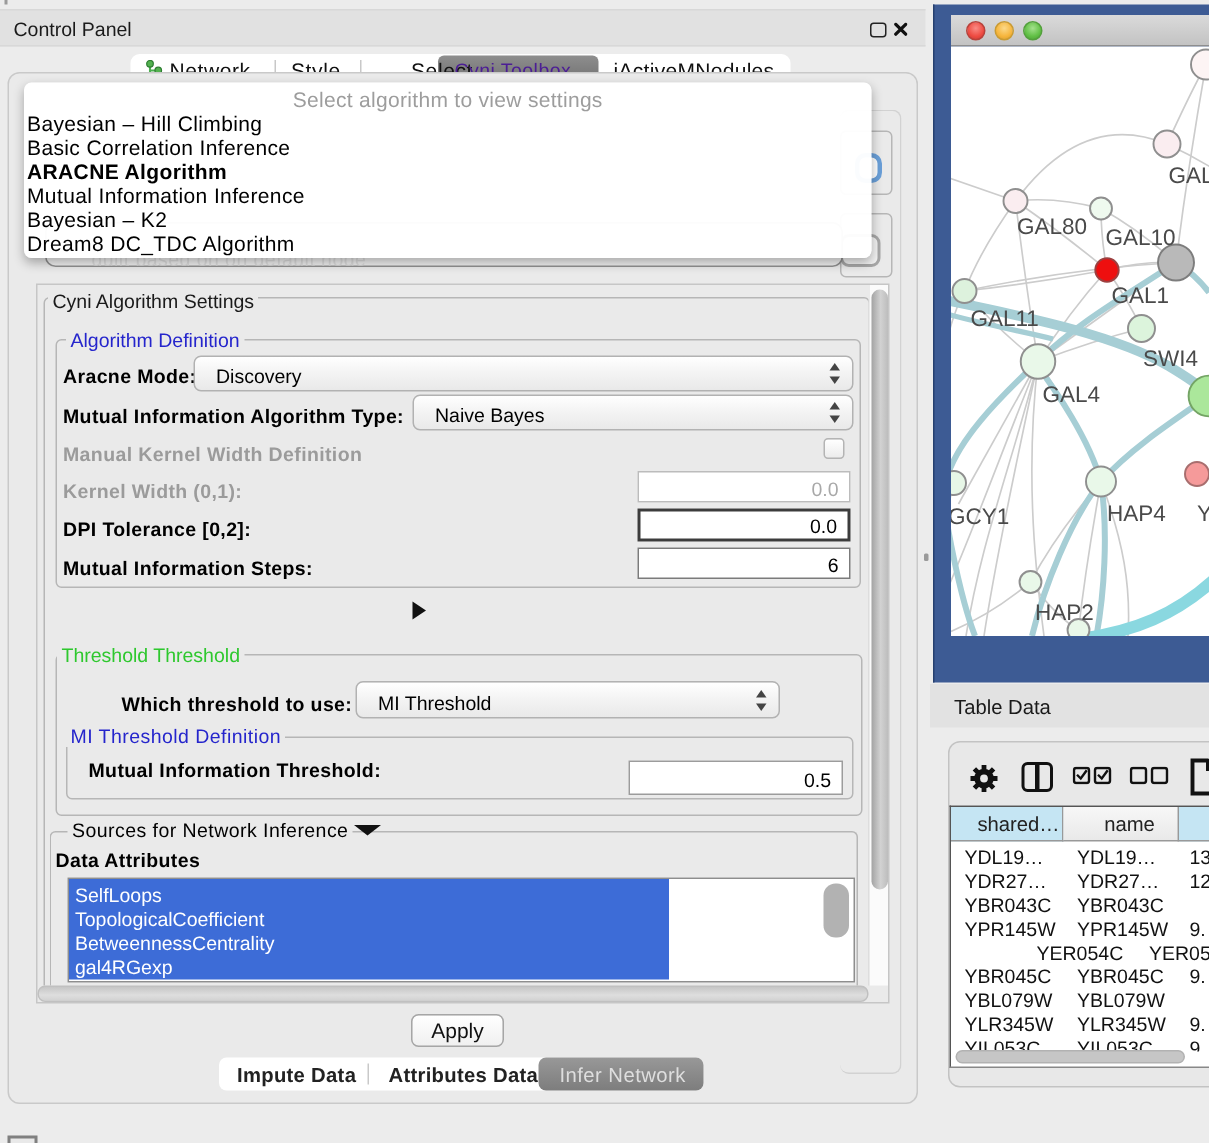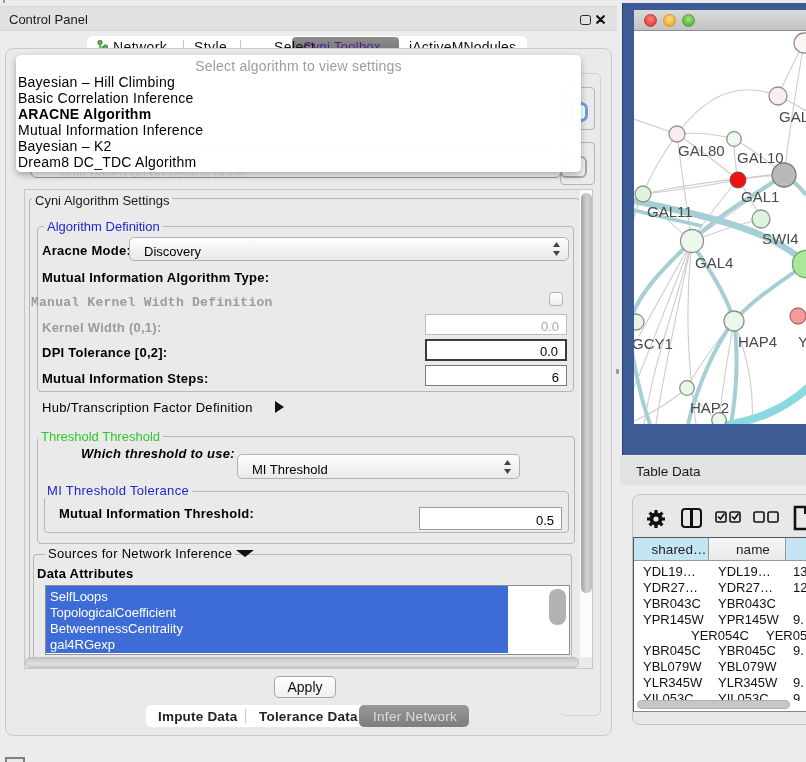--- a/index.html
+++ b/index.html
@@ -73,86 +73,92 @@
   <div class="lbl" style="left:17px;top:53px;">Aracne Mode:</div>
   <div class="combo" style="left:104px;top:47px;width:438px;height:22px;">
         <span class="ct">Discovery</span>
     <svg class="arrows" viewBox="0 0 9 14">
           <path d="M4.5 0 L8 5 L1 5 Z" fill="#444"></path>
           <path d="M4.5 14 L8 9 L1 9 Z" fill="#444"></path>
         </svg>
       </div>
 
   <div class="lbl" style="left:17px;top:80px;">Mutual Information Algorithm Type:</div>
-
-  <div class="lblg" style="left:6px;top:105px;font-family:Liberation Mono, monospace;">Manual Kernel Width Definition</div>
+  <div class="combo" style="left:250px;top:73px;width:292px;height:22px;">
+        <span class="ct">Naive Bayes</span>
+    <svg class="arrows" viewBox="0 0 9 14">
+          <path d="M4.5 0 L8 5 L1 5 Z" fill="#444"></path>
+          <path d="M4.5 14 L8 9 L1 9 Z" fill="#444"></path>
+        </svg>
+      </div>
+
+  <div class="lblg" style="left:17px;top:105px;">Manual Kernel Width Definition</div>
   <div class="abs" style="left:524px;top:102px;width:14px;height:14px;border:1px solid #b4b4b4;border-radius:3px;background:linear-gradient(#fff,#ececec);box-sizing:border-box;"></div>
 
   <div class="lblg" style="left:17px;top:130px;">Kernel Width (0,1):</div>
   <div class="field" style="left:400px;top:124px;width:142px;height:21px;border:1px solid #bcbcbc;color:#a8a8a8;box-sizing:border-box;">
         <span>0.0</span>
       </div>
 
   <div class="lbl" style="left:17px;top:155px;">DPI Tolerance [0,2]:</div>
   <div class="field" style="left:400px;top:149px;width:142px;height:22px;border:2px solid #3c3c3c;color:#000;box-sizing:border-box;">
         <span>0.0</span>
       </div>
 
   <div class="lbl" style="left:17px;top:181px;">Mutual Information Steps:</div>
   <div class="field" style="left:400px;top:175px;width:142px;height:21px;border:1px solid #7b7b7b;color:#000;box-sizing:border-box;">
         <span>6</span>
       </div>
 
-  <div class="abs" style="left:17px;top:210px;font-size:13px;color:#000;letter-spacing:0.3px;">Hub/Transcription Factor Definition</div>
   <div class="abs" style="left:250px;top:211px;width:0;height:0;border-left:9px solid #111;border-top:6px solid transparent;border-bottom:6px solid transparent;"></div>
 
   <div class="gbox" style="left:12px;top:246px;width:536px;height:106px;"></div>
   <div class="gtitle" style="left:13px;top:239px;color:#2ec82e;">Threshold Threshold</div>
 
-  <div class="lbl" style="left:56px;top:256px;font-style:italic;">Which threshold to use:</div>
+  <div class="lbl" style="left:56px;top:272px;">Which threshold to use:</div>
   <div class="combo" style="left:212px;top:264px;width:281px;height:23px;">
         <span class="ct">MI Threshold</span>
     <svg class="arrows" viewBox="0 0 9 14">
           <path d="M4.5 0 L8 5 L1 5 Z" fill="#444"></path>
           <path d="M4.5 14 L8 9 L1 9 Z" fill="#444"></path>
         </svg>
       </div>
 
   <div class="gbox" style="left:19px;top:301px;width:523px;height:40px;"></div>
-  <div class="gtitle" style="left:19px;top:293px;color:#2525cc;letter-spacing:0.3px;">MI Threshold Tolerance</div>
+  <div class="gtitle" style="left:19px;top:293px;color:#2525cc;letter-spacing:0.3px;">MI Threshold Definition</div>
 
   <div class="lbl" style="left:34px;top:316px;">Mutual Information Threshold:</div>
   <div class="field" style="left:394px;top:317px;width:143px;height:23px;border:1px solid #9c9c9c;color:#000;box-sizing:border-box;">
         <span>0.5</span>
       </div>
 
   <div class="gbox" style="left:8px;top:364px;width:537px;height:130px;border-bottom:none;border-radius:4px 4px 0 0;"></div>
   <div class="gtitle" style="left:20px;top:356px;color:#000;letter-spacing:0.3px;">Sources for Network Inference</div>
   <div class="abs" style="left:211px;top:360px;width:0;height:0;border-top:7.5px solid #111;border-left:9.5px solid transparent;border-right:9.5px solid transparent;"></div>
 
   <div class="lbl" style="left:12px;top:376px;">Data Attributes</div>
 
   <div class="abs" style="left:20px;top:395px;width:525px;height:70px;background:#ffffff;border:1px solid #8e8e8e;box-sizing:border-box;"></div>
-  <div class="abs" style="left:21px;top:396px;width:462px;height:67px;background:#3d6cd7;color:#fff;font-size:13px;line-height:16px;padding-left:4px;padding-top:3px;box-sizing:border-box;">SelfLoops<br>TopologicalCoefficient<br>BetweennessCentrality<br>gal4RGexp</div>
+  <div class="abs" style="left:21px;top:396px;width:400px;height:67px;background:#3d6cd7;color:#fff;font-size:13px;line-height:16px;padding-left:4px;padding-top:3px;box-sizing:border-box;">SelfLoops<br>TopologicalCoefficient<br>BetweennessCentrality<br>gal4RGexp</div>
   <div class="abs" style="left:524px;top:399px;width:17px;height:36px;background:#b2b2b2;border-radius:8px;"></div>
 </div>
 </div>
 
 <div class="abs" style="left:580px;top:190px;width:12px;height:467px;background:#fbfbfb;"></div>
 <div class="abs" style="left:580.5px;top:193px;width:11px;height:400px;background:linear-gradient(90deg,#a3a3a3,#d2d2d2 55%,#bdbdbd);border-radius:5.5px;"></div>
 
 <div class="abs" style="left:25px;top:657px;width:554px;height:11px;background:linear-gradient(#c6c6c6,#dedede 60%,#d2d2d2);border-radius:5px;border:1px solid #c0c0c0;box-sizing:border-box;"></div>
 
 <div class="abs" style="left:274px;top:676px;width:62px;height:22px;background:linear-gradient(#ffffff,#f0f0f0);border:1px solid #a6a6a6;border-radius:5px;box-sizing:border-box;text-align:center;font-size:14px;color:#111;line-height:20px;">Apply</div>
 
 <div class="abs" style="left:146px;top:705px;width:323px;height:22px;background:#ffffff;border-radius:5px;"></div>
 <div class="abs" style="left:359px;top:705px;width:110px;height:22px;background:linear-gradient(#989898,#7d7d7d);border-radius:5px;"></div>
 <div class="abs" style="left:158px;top:709px;font-size:13.5px;font-weight:bold;letter-spacing:0.2px;color:#222;">Impute Data</div>
 <div class="abs" style="left:245px;top:709px;width:1px;height:14px;background:#c9c9c9;"></div>
-<div class="abs" style="left:259px;top:709px;font-size:13.5px;font-weight:bold;letter-spacing:0.2px;color:#222;">Tolerance Data</div>
+<div class="abs" style="left:259px;top:709px;font-size:13.5px;font-weight:bold;letter-spacing:0.2px;color:#222;">Attributes Data</div>
 <div class="abs" style="left:373px;top:709px;font-size:13.5px;letter-spacing:0.3px;color:#dedede;">Infer Network</div>
 
 <div class="abs" style="left:16px;top:55px;width:565px;height:117px;background:rgba(255,255,255,0.97);border-radius:5px;box-shadow:0 3px 7px rgba(0,0,0,0.3);"></div>
 <div class="abs" style="left:16px;top:58px;width:565px;text-align:center;font-size:14px;letter-spacing:0.2px;color:#9d9d9d;">Select algorithm to view settings</div>
 <div class="abs" style="left:18px;top:74px;width:560px;font-size:14px;letter-spacing:0.25px;line-height:16px;color:#000;">Bayesian – Hill Climbing<br>Basic Correlation Inference<br><span class="b">ARACNE Algorithm</span><br>Mutual Information Inference<br>Bayesian – K2<br>Dream8 DC_TDC Algorithm</div>
 
 <div class="abs" style="left:616px;top:369px;width:3px;height:5px;background:#9a9a9a;border-radius:1px;"></div>
 
 <div class="abs" style="left:622px;top:3px;width:184px;height:452px;background:#3d5b94;border-left:1px solid #26406f;box-sizing:border-box;"></div>
 <div class="abs" style="left:634px;top:10px;width:172px;height:21px;background:linear-gradient(#dadada,#c3c3c3);border-bottom:1px solid #8e8e8e;box-sizing:border-box;"></div>

